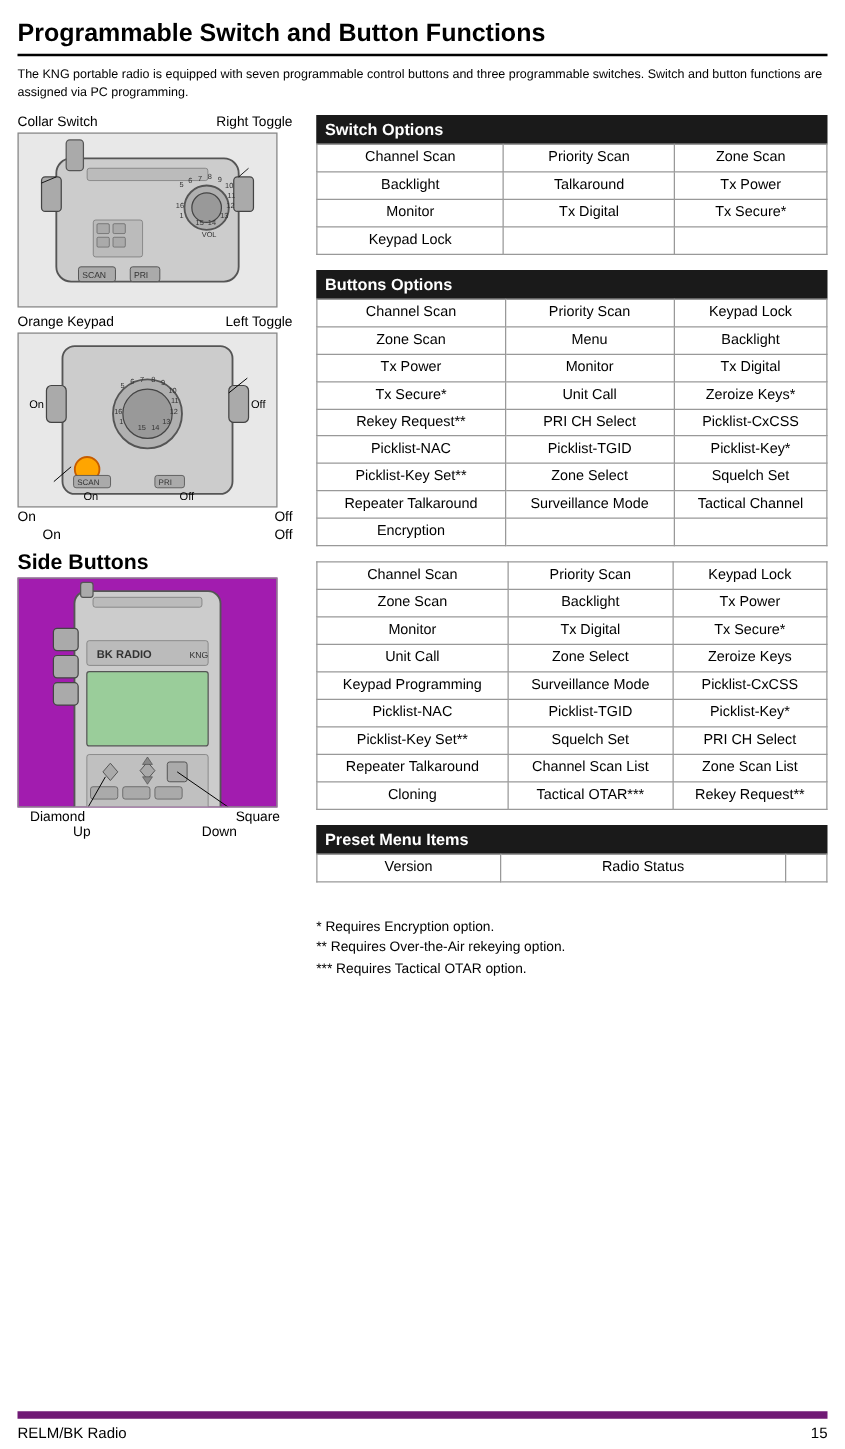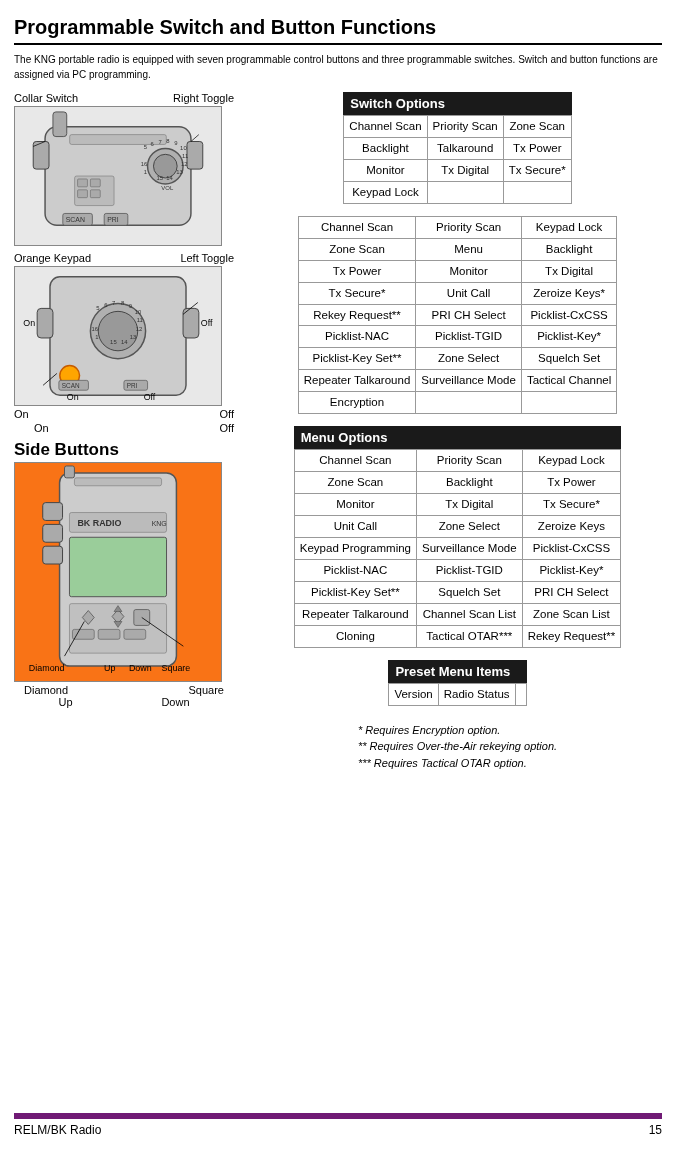--- a/index.html
+++ b/index.html
@@ -8,21 +8,21 @@
       font-size: 12px;
       background: #fff;
       color: #000;
       width: 676px;
       min-height: 1159px;
       padding: 0;
     }
     .page {
       width: 676px;
       min-height: 1159px;
-      padding: 16px 14px 22px 14px;
+      padding: 16px 14px 6px 14px;
       display: flex;
       flex-direction: column;
     }
     .page-title {
       font-size: 20px;
       font-weight: bold;
       border-bottom: 2px solid #000;
       padding-bottom: 4px;
       margin-bottom: 8px;
     }
@@ -41,21 +41,20 @@
       flex-shrink: 0;
       display: flex;
       flex-direction: column;
       gap: 0px;
     }
     .right-col {
       flex: 1;
       display: flex;
       flex-direction: column;
       gap: 6px;
-      align-items: center;
     }
     
     .diagram-block {
       position: relative;
       margin-bottom: 6px;
     }
     .diagram-label-row {
       display: flex;
       justify-content: space-between;
       font-size: 11px;
@@ -113,29 +112,28 @@
     .footer {
       display: flex;
       justify-content: space-between;
       border-top: 6px solid #701a75;
       margin-top: auto;
       padding-top: 4px;
       font-size: 12px;
     }
     .footnotes {
       font-size: 11px;
-      margin-top: 4px;
+      margin-top: 16px;
       line-height: 1.5;
-      font-style: italic;
     }
     .diagram-img2 {
       width: 208px;
-      height: 220px;
+      height: 184px;
       border: 1px solid #888;
-      background: #f97316;
+      background: #a21caf;
       position: relative;
       overflow: hidden;
     }
     .bottom-diagram-labels {
       display: flex;
       justify-content: space-between;
       font-size: 11px;
       margin-top: 2px;
       padding: 0 10px;
     }
@@ -366,20 +364,21 @@
               <tr>
                 <td>Keypad Lock</td>
                 <td></td>
                 <td></td>
               </tr>
             </tbody>
         </table>
       </div>
 
       <div class="section-block">
+        <div class="section-heading">Buttons Options</div>
         <table>
           <tbody id="buttons-options-tbody">
               <tr>
                 <td>Channel Scan</td>
                 <td>Priority Scan</td>
                 <td>Keypad Lock</td>
               </tr>
               <tr>
                 <td>Zone Scan</td>
                 <td>Menu</td>
@@ -418,21 +417,20 @@
               <tr>
                 <td>Encryption</td>
                 <td></td>
                 <td></td>
               </tr>
             </tbody>
         </table>
       </div>
 
       <div class="section-block">
-        <div class="section-heading">Menu Options</div>
         <table>
           <tbody id="menu-options-tbody">
               <tr>
                 <td>Channel Scan</td>
                 <td>Priority Scan</td>
                 <td>Keypad Lock</td>
               </tr>
               <tr>
                 <td>Zone Scan</td>
                 <td>Backlight</td>

